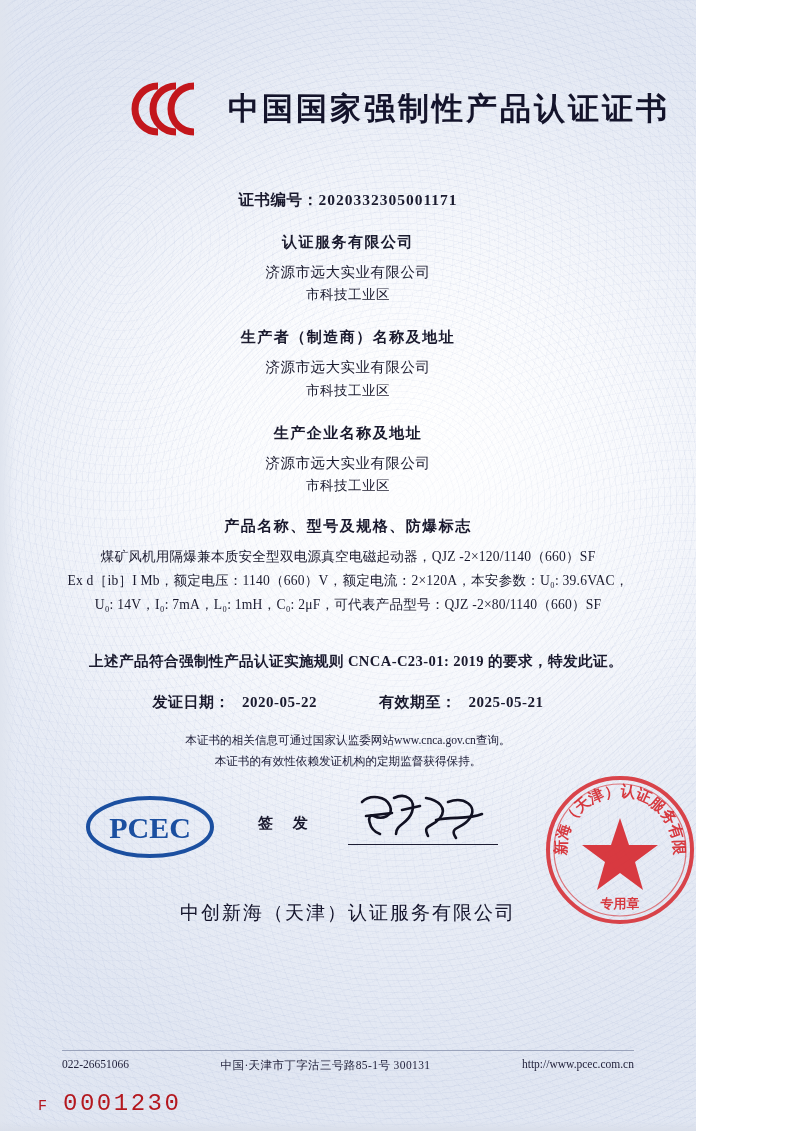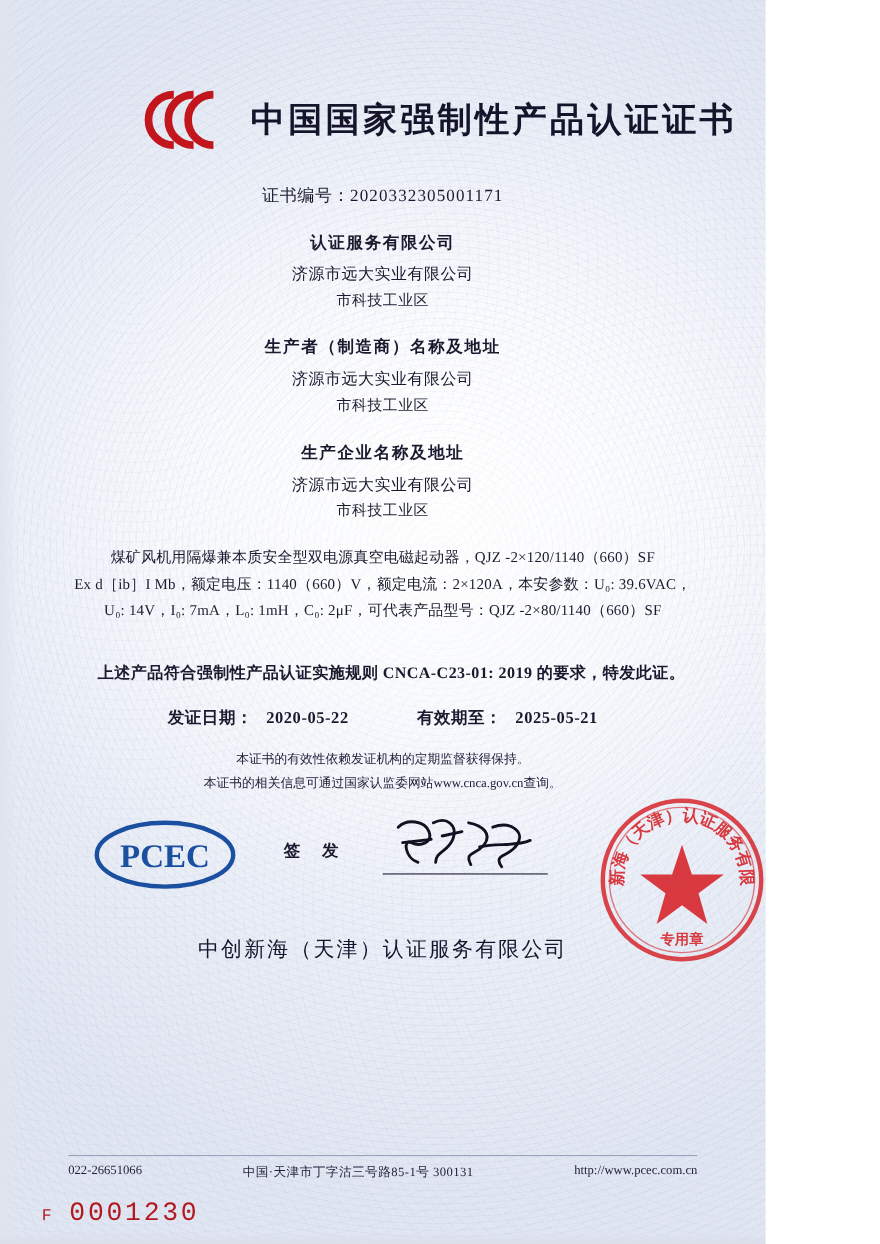--- a/index.html
+++ b/index.html
@@ -63,24 +63,24 @@
   .main-title {
     font-size: 31px;
     letter-spacing: 3px;
     font-weight: bold;
     color: #14142b;
     font-family: "Liberation Serif", "DejaVu Serif", serif;
   }
 
   .cert-no {
     text-align: center;
-    margin-top: 28px;
+    margin-top: 50px;
     font-size: 15.5px;
     letter-spacing: 0.5px;
-    font-weight: normal;
+    font-weight: bold;
   }
   .cert-no .num {
     font-family: "Liberation Serif", "DejaVu Serif", serif;
     letter-spacing: 1px;
   }
 
   .section {
     text-align: center;
     margin-top: 22px;
   }
@@ -283,42 +283,43 @@
       <div class="section-line small">市科技工业区</div>
     </div>
 
     <div class="section">
       <div class="section-title">生产企业名称及地址</div>
       <div class="section-line">济源市远大实业有限公司</div>
       <div class="section-line small">市科技工业区</div>
     </div>
 
     <div class="product-block">
+      <div class="section-title">产品名称、型号及规格、防爆标志</div>
       <div class="product-lines">
         <div>煤矿风机用隔爆兼本质安全型双电源真空电磁起动器，QJZ -2×120/1140（660）SF</div>
         <div>Ex d［ib］I Mb，额定电压：1140（660）V，额定电流：2×120A，本安参数：U₀: 39.6VAC，</div>
         <div>U₀: 14V，I₀: 7mA，L₀: 1mH，C₀: 2μF，可代表产品型号：QJZ -2×80/1140（660）SF</div>
       </div>
     </div>
 
 
     <div class="statement">上述产品符合强制性产品认证实施规则 CNCA-C23-01: 2019 的要求，特发此证。</div>
 
     <div class="dates">
       <div>
         <span class="lbl">发证日期：</span><span>2020-05-22</span>
       </div>
       <div>
         <span class="lbl">有效期至：</span><span>2025-05-21</span>
       </div>
     </div>
 
     <div class="notes">
+      <div>本证书的相关信息可通过国家认监委网站www.cnca.gov.cn查询。</div>
       <div>本证书的有效性依赖发证机构的定期监督获得保持。</div>
-      <div>本证书的相关信息可通过国家认监委网站www.cnca.gov.cn查询。</div>
     </div>
 
     <div class="sig-row">
       <svg class="pcec-logo" viewBox="0 0 132 66">
         <ellipse cx="66" cy="33" rx="62" ry="29" fill="none" stroke="#1b4fa0" stroke-width="4"></ellipse>
         <text x="66" y="44" text-anchor="middle" font-family="'Liberation Serif', serif" font-size="30" font-weight="bold" fill="#1b4fa0">PCEC</text>
       </svg>
 
       <div class="sig-label">签 发</div>
 

